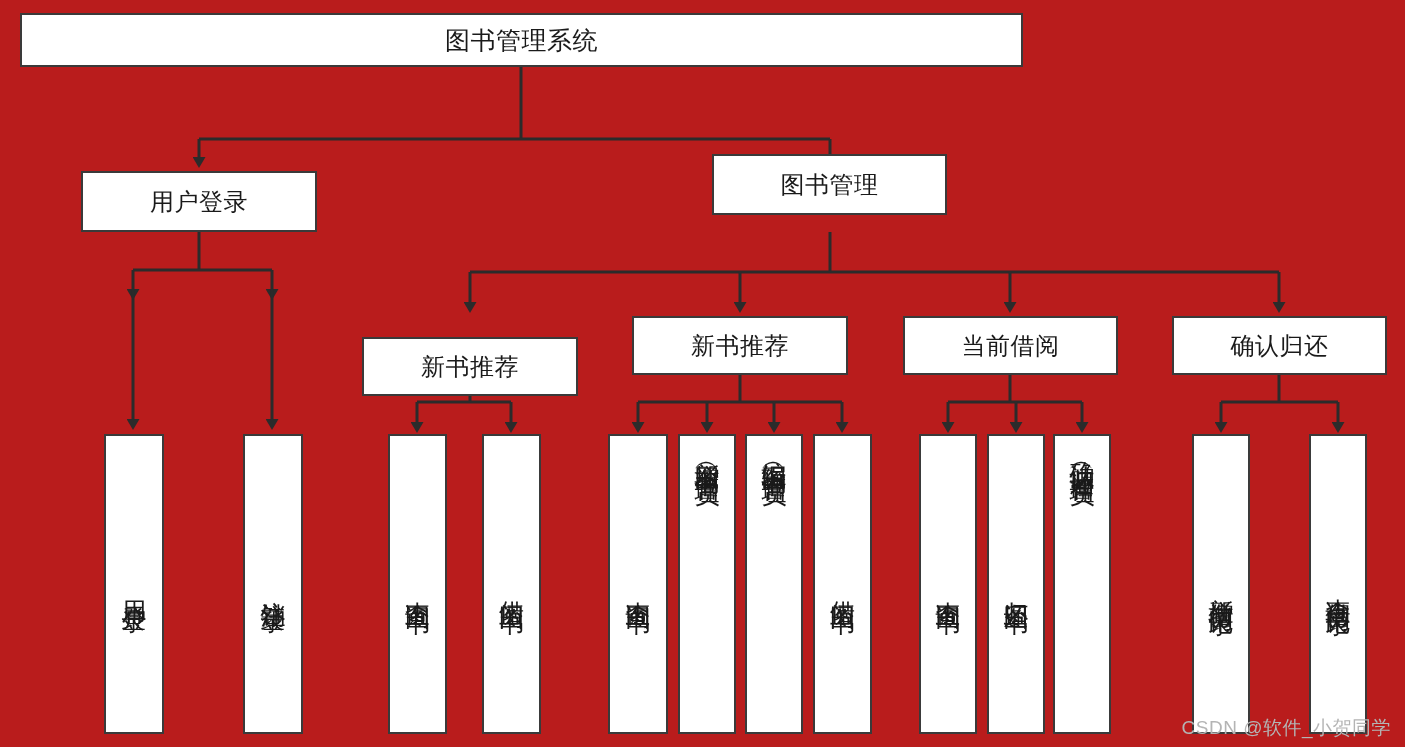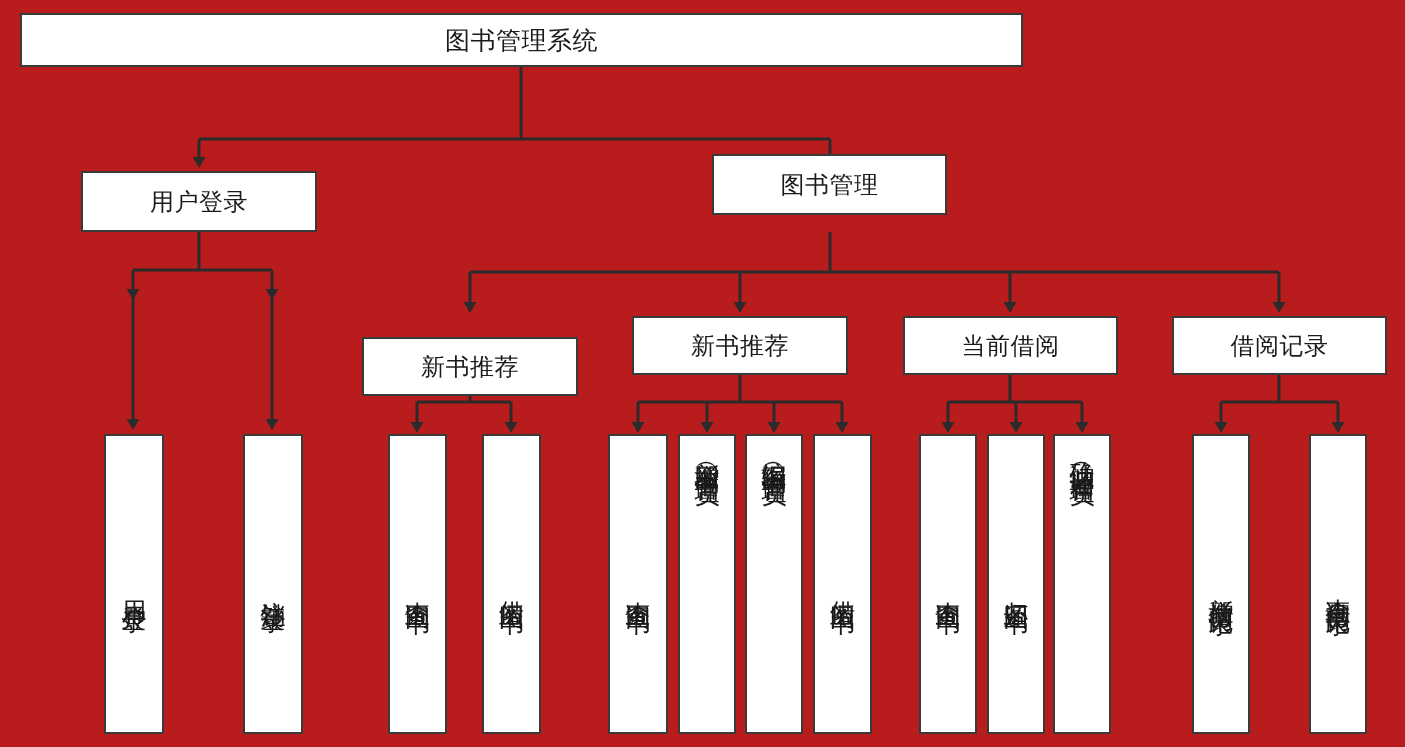--- a/index.html
+++ b/index.html
@@ -144,21 +144,21 @@
   <div class="node horiz" style="left:362px; top:316px; width:216px; height:59px;margin-top:21px;">
     <span class="label">新书推荐</span>
   </div>
   <div class="node horiz" style="left:632px; top:316px; width:216px; height:59px;">
     <span class="label">新书推荐</span>
   </div>
   <div class="node horiz" style="left:903px; top:316px; width:215px; height:59px;">
     <span class="label">当前借阅</span>
   </div>
   <div class="node horiz" style="left:1172px; top:316px; width:215px; height:59px;">
-    <span class="label">借阅记录</span>
+    <span class="label">确认归还</span>
   </div>
 
   <div class="node vert" style="left:104px; top:434px; width:60px; height:300px; align-items:center;">
     <span class="label">用户登录</span>
   </div>
   <div class="node vert" style="left:243px; top:434px; width:60px; height:300px; align-items:center;">
     <span class="label">注销登录</span>
   </div>
 
   <div class="node vert" style="left:388px; top:434px; width:59px; height:300px; align-items:center;">
@@ -191,14 +191,15 @@
     <span class="label">确认归还（管理员）</span>
   </div>
 
   <div class="node vert" style="left:1192px; top:434px; width:58px; height:300px; align-items:center;">
     <span class="label">新增借阅记录</span>
   </div>
   <div class="node vert" style="left:1309px; top:434px; width:58px; height:300px; align-items:center;">
     <span class="label">查询借阅记录</span>
   </div>
 
+  <div class="watermark">CSDN @软件_小贺同学</div>
 
 </div>
 
 </body></html>

